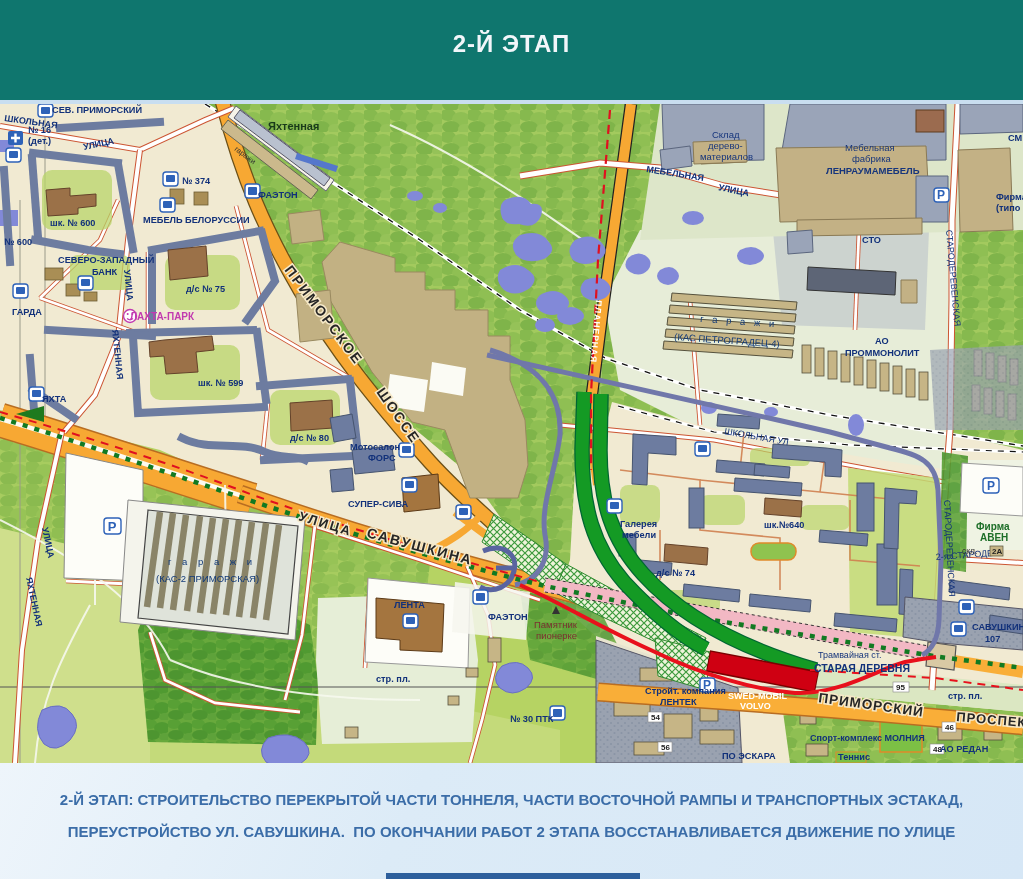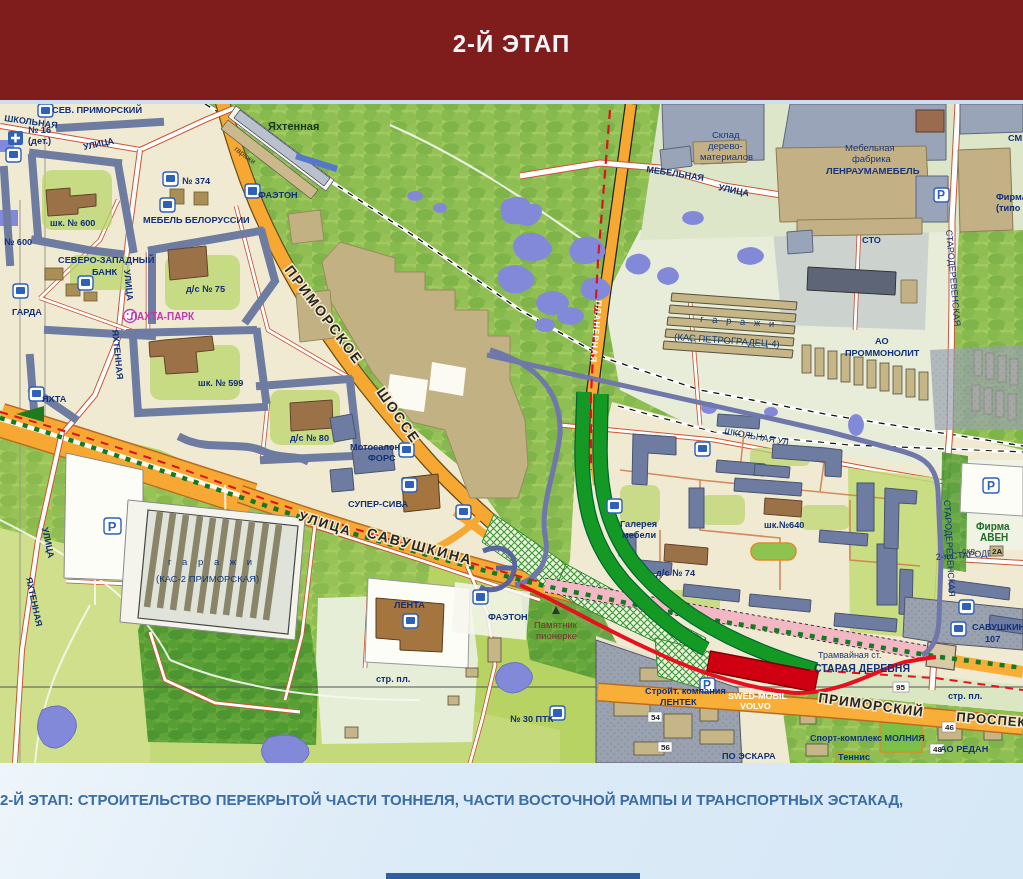--- a/index.html
+++ b/index.html
@@ -1,25 +1,25 @@
 <!DOCTYPE html>
 <html><head>
 <meta charset="utf-8">
 <style>
   html,body{margin:0;padding:0;width:1023px;height:879px;overflow:hidden;background:#fff;
     font-family:"Liberation Sans", sans-serif;}
   #page{position:relative;width:1023px;height:879px;}
-  #hdr{position:absolute;left:0;top:0;width:1023px;height:100px;background:#7f1d1d;}
+  #hdr{position:absolute;left:0;top:0;width:1023px;height:100px;background:#0f766e;}
   #hdr .t{position:absolute;width:100%;text-align:center;top:30px;font-size:24px;font-weight:bold;
     color:#f2f6fa;letter-spacing:1px;}
   #strip{position:absolute;left:0;top:100px;width:1023px;height:4px;background:#c9def0;}
   #map{position:absolute;left:0;top:104px;}
   #ftr{position:absolute;left:0;top:763px;width:1023px;height:116px;
     background:linear-gradient(115deg,#eef5fb 0%,#dcebf7 40%,#d6e7f6 100%);}
-  .fl{position:absolute;width:1023px;font-weight:bold;font-size:15px;color:#3b6da8;}
+  .fl{position:absolute;width:1023px;text-align:center;font-weight:bold;font-size:15px;color:#3b6da8;}
   #fbar{position:absolute;left:386px;top:873px;width:254px;height:6px;background:#2d5f9c;}
 </style>
 </head>
 <body>
 <div id="page">
 
 <div id="hdr">
       <div class="t">2-Й ЭТАП</div>
     </div>
 
@@ -666,16 +666,17 @@
 </g>
 
 <text x="596" y="300" font-size="8.5" font-weight="bold" fill="#fff" transform="rotate(95 596 300)" letter-spacing="1">ПЛАНЕРНАЯ</text>
 
 </svg>
 
 <div id="ftr"></div>
 
 <div class="fl" style="top:791px;">2-Й ЭТАП: СТРОИТЕЛЬСТВО ПЕРЕКРЫТОЙ ЧАСТИ ТОННЕЛЯ, ЧАСТИ ВОСТОЧНОЙ РАМПЫ И ТРАНСПОРТНЫХ ЭСТАКАД,</div>
 
+<div class="fl" style="top:823px;">ПЕРЕУСТРОЙСТВО УЛ. САВУШКИНА.&nbsp; ПО ОКОНЧАНИИ РАБОТ 2 ЭТАПА ВОССТАНАВЛИВАЕТСЯ ДВИЖЕНИЕ ПО УЛИЦЕ</div>
 
 
 <div id="fbar"></div>
 </div>
 
 </body></html>

